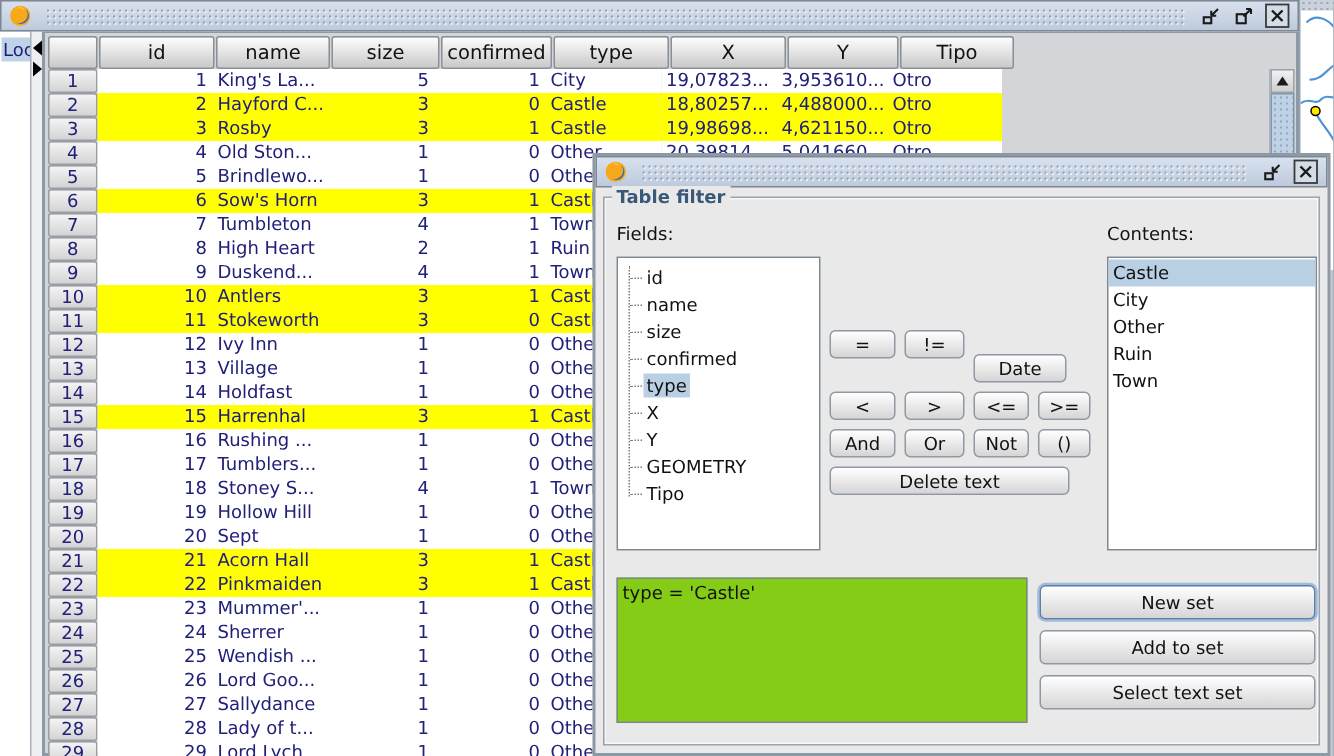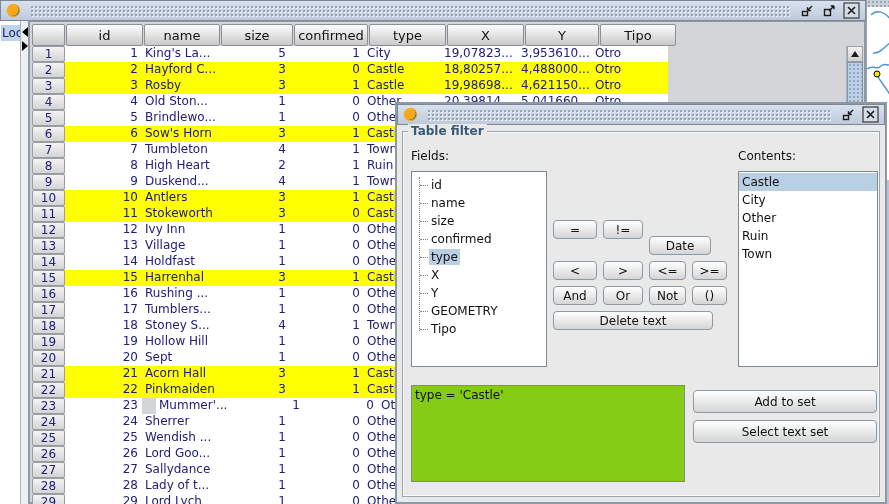--- a/index.html
+++ b/index.html
@@ -402,21 +402,21 @@
           <div class="dcell ar" style="width: 72px;">3</div>
           <div class="dcell ar" style="width: 74px;">1</div>
           <div class="dcell al" style="width: 77px;">Castle</div>
           <div class="dcell al" style="width: 77px;"></div>
           <div class="dcell al" style="width: 74px;"></div>
           <div class="dcell al" style="width: 76px;"></div>
         </div>
         <div class="trow">
           <div class="numcell" style="width: 33px;">23</div>
           <div class="dcell ar" style="width: 77px;">23</div>
-          <div class="dcell al" style="width: 76px; margin-left: 14px;">Mummer'...</div>
+          <div class="dcell al" style="width: 76px;">Mummer'...</div>
           <div class="dcell ar" style="width: 72px;">1</div>
           <div class="dcell ar" style="width: 74px;">0</div>
           <div class="dcell al" style="width: 77px;">Other</div>
           <div class="dcell al" style="width: 77px;"></div>
           <div class="dcell al" style="width: 74px;"></div>
           <div class="dcell al" style="width: 76px;"></div>
         </div>
         <div class="trow">
           <div class="numcell" style="width: 33px;">24</div>
           <div class="dcell ar" style="width: 77px;">24</div>
@@ -559,19 +559,20 @@
           <div class="content-item sel">Castle</div>
           <div class="content-item">City</div>
           <div class="content-item">Other</div>
           <div class="content-item">Ruin</div>
           <div class="content-item">Town</div>
         </div>
 
       <textarea class="expr" spellcheck="false" style="">type = 'Castle'</textarea>
 
       <div class="actions">
+          <button class="btn action-btn focused">New set</button>
           <button class="btn action-btn">Add to set</button>
           <button class="btn action-btn">Select text set</button>
         </div>
     </div>
   </div>
 
 </div>
 
 </body></html>

